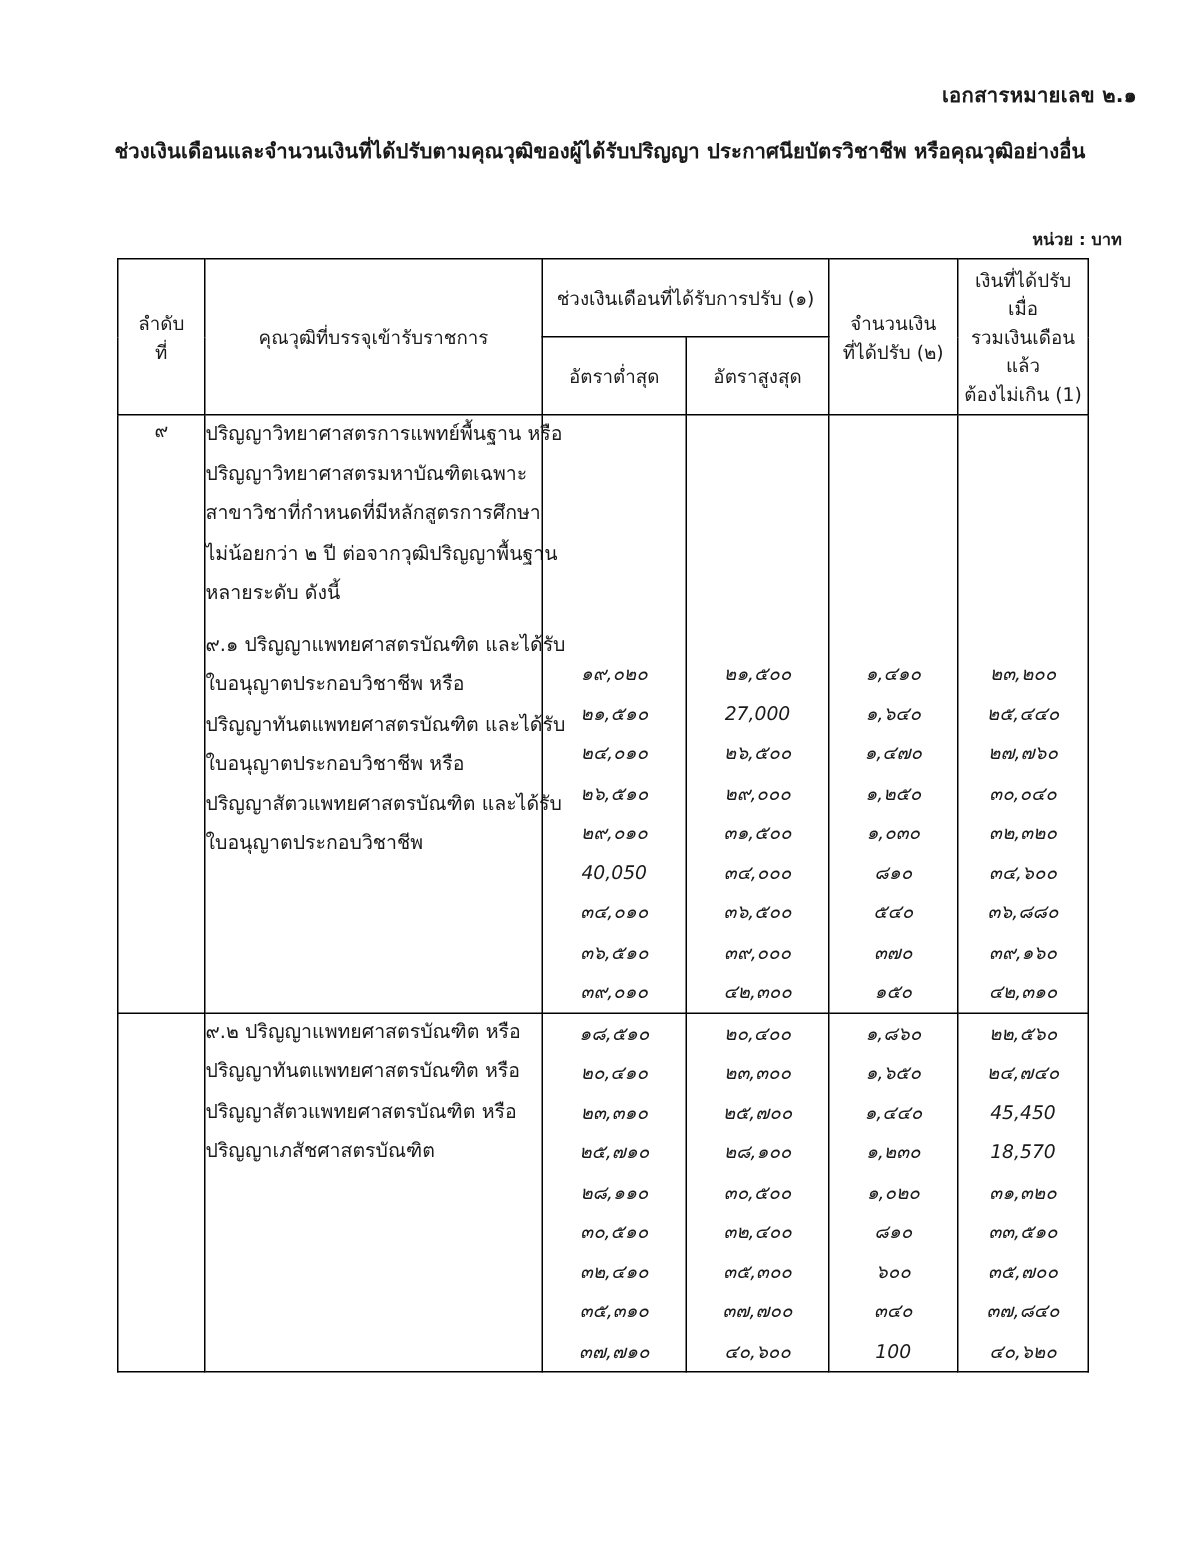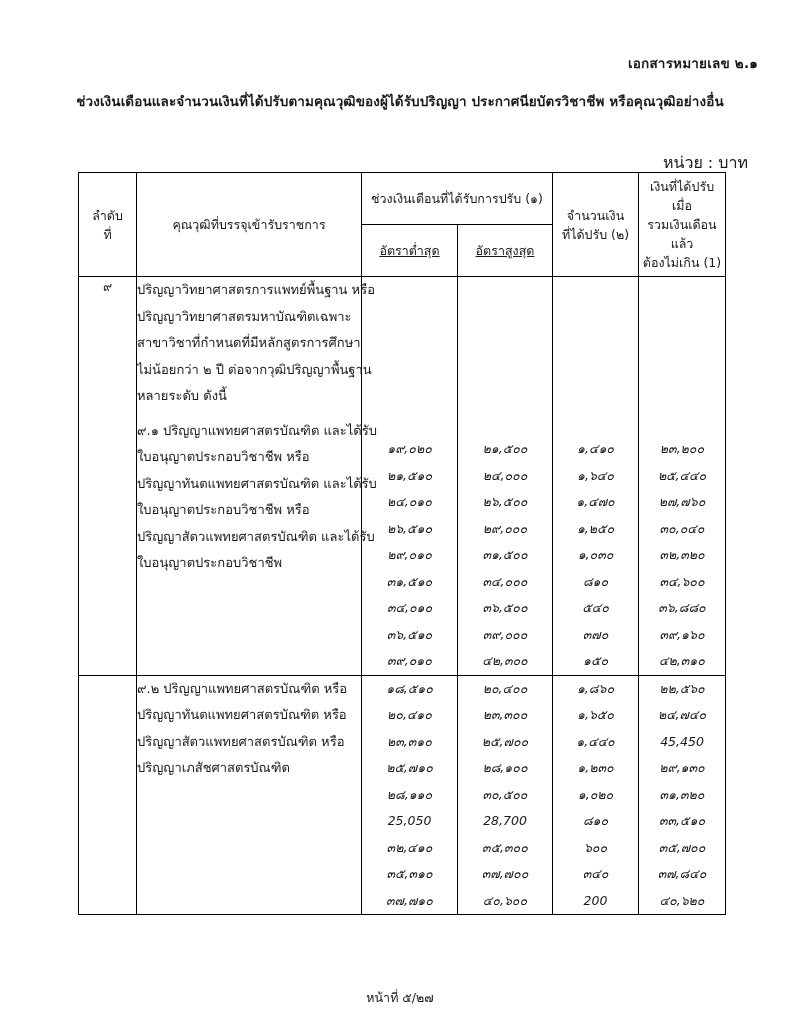--- a/index.html
+++ b/index.html
@@ -45,22 +45,22 @@
     font-size: 13.5px;
     font-weight: bold;
     line-height: 26px;
     letter-spacing: 0.1px;
     white-space: nowrap;
   }
   .unit-note {
     position: absolute;
     top: 150px;
     right: 52px;
-    font-size: 16px;
-    font-weight: normal;
+    font-size: 11px;
+    font-weight: bold;
     white-space: nowrap;
   }
 
   
   .table-wrap {
     position: absolute;
     top: 172px;
     left: 78px;
     width: 647px;
   }
@@ -83,21 +83,20 @@
     line-height: 19px;
     padding: 4px 3px;
   }
   .th-sub {
     font-size: 12.5px;
     font-weight: normal;
     line-height: 19px;
     padding: 6px 3px;
     text-align: center;
     vertical-align: middle;
-    text-decoration: underline;
   }
 
   
   col.c-no      { width: 58px; }
   col.c-qual    { width: 225px; }
   col.c-min     { width: 96px; }
   col.c-max     { width: 95px; }
   col.c-amount  { width: 86px; }
   col.c-total   { width: 87px; }
 
@@ -205,34 +204,34 @@
               <div class="nline blank">&nbsp;</div>
               <div class="nline blank">&nbsp;</div>
               <div class="nline blank">&nbsp;</div>
               <div class="nline blank">&nbsp;</div>
               <div class="nline blank">&nbsp;</div>
               <div class="nline">๑๙,๐๒๐</div>
               <div class="nline">๒๑,๕๑๐</div>
               <div class="nline">๒๔,๐๑๐</div>
               <div class="nline">๒๖,๕๑๐</div>
               <div class="nline">๒๙,๐๑๐</div>
-              <div class="nline">๓๑,๕๑๐</div>
+              <div class="nline">40,050</div>
               <div class="nline">๓๔,๐๑๐</div>
               <div class="nline">๓๖,๕๑๐</div>
               <div class="nline">๓๙,๐๑๐</div>
             </td>
             <td class="num-cell">
               <div class="nline blank">&nbsp;</div>
               <div class="nline blank">&nbsp;</div>
               <div class="nline blank">&nbsp;</div>
               <div class="nline blank">&nbsp;</div>
               <div class="nline blank">&nbsp;</div>
               <div class="nline blank">&nbsp;</div>
               <div class="nline">๒๑,๕๐๐</div>
-              <div class="nline">๒๔,๐๐๐</div>
+              <div class="nline">27,000</div>
               <div class="nline">๒๖,๕๐๐</div>
               <div class="nline">๒๙,๐๐๐</div>
               <div class="nline">๓๑,๕๐๐</div>
               <div class="nline">๓๔,๐๐๐</div>
               <div class="nline">๓๖,๕๐๐</div>
               <div class="nline">๓๙,๐๐๐</div>
               <div class="nline">๔๒,๓๐๐</div>
             </td>
             <td class="num-cell">
               <div class="nline blank">&nbsp;</div>
@@ -276,57 +275,56 @@
               <div class="qline">ปริญญาทันตแพทยศาสตรบัณฑิต หรือ</div>
               <div class="qline">ปริญญาสัตวแพทยศาสตรบัณฑิต หรือ</div>
               <div class="qline">ปริญญาเภสัชศาสตรบัณฑิต</div>
             </td>
             <td class="num-cell">
               <div class="nline">๑๘,๕๑๐</div>
               <div class="nline">๒๐,๔๑๐</div>
               <div class="nline">๒๓,๓๑๐</div>
               <div class="nline">๒๕,๗๑๐</div>
               <div class="nline">๒๘,๑๑๐</div>
-              <div class="nline">25,050</div>
+              <div class="nline">๓๐,๕๑๐</div>
               <div class="nline">๓๒,๔๑๐</div>
               <div class="nline">๓๕,๓๑๐</div>
               <div class="nline">๓๗,๗๑๐</div>
             </td>
             <td class="num-cell">
               <div class="nline">๒๐,๔๐๐</div>
               <div class="nline">๒๓,๓๐๐</div>
               <div class="nline">๒๕,๗๐๐</div>
               <div class="nline">๒๘,๑๐๐</div>
               <div class="nline">๓๐,๕๐๐</div>
-              <div class="nline">28,700</div>
+              <div class="nline">๓๒,๔๐๐</div>
               <div class="nline">๓๕,๓๐๐</div>
               <div class="nline">๓๗,๗๐๐</div>
               <div class="nline">๔๐,๖๐๐</div>
             </td>
             <td class="num-cell">
               <div class="nline">๑,๘๖๐</div>
               <div class="nline">๑,๖๕๐</div>
               <div class="nline">๑,๔๔๐</div>
               <div class="nline">๑,๒๓๐</div>
               <div class="nline">๑,๐๒๐</div>
               <div class="nline">๘๑๐</div>
               <div class="nline">๖๐๐</div>
               <div class="nline">๓๔๐</div>
-              <div class="nline">200</div>
+              <div class="nline">100</div>
             </td>
             <td class="num-cell">
               <div class="nline">๒๒,๕๖๐</div>
               <div class="nline">๒๔,๗๔๐</div>
               <div class="nline">45,450</div>
-              <div class="nline">๒๙,๑๓๐</div>
+              <div class="nline">18,570</div>
               <div class="nline">๓๑,๓๒๐</div>
               <div class="nline">๓๓,๕๑๐</div>
               <div class="nline">๓๕,๗๐๐</div>
               <div class="nline">๓๗,๘๔๐</div>
               <div class="nline">๔๐,๖๒๐</div>
             </td>
           </tr>
         </tbody>
     </table>
   </div>
 
-  <div class="footer">หน้าที่ ๕/๒๗</div>
 </div>
 
 </body></html>

